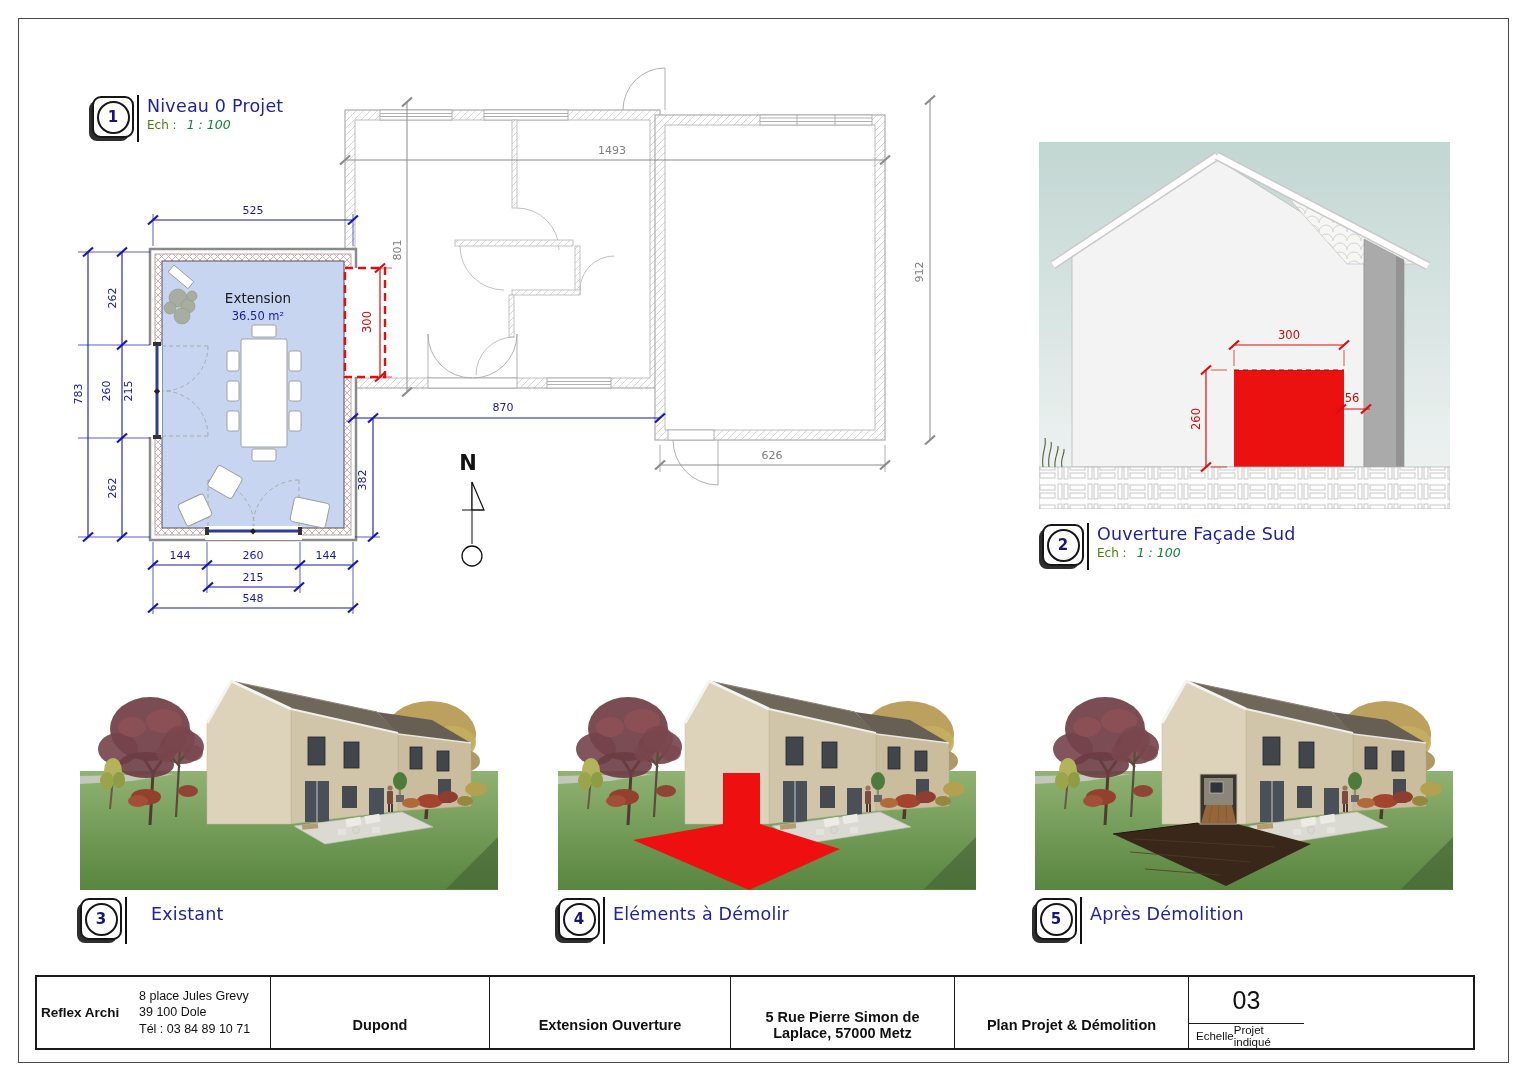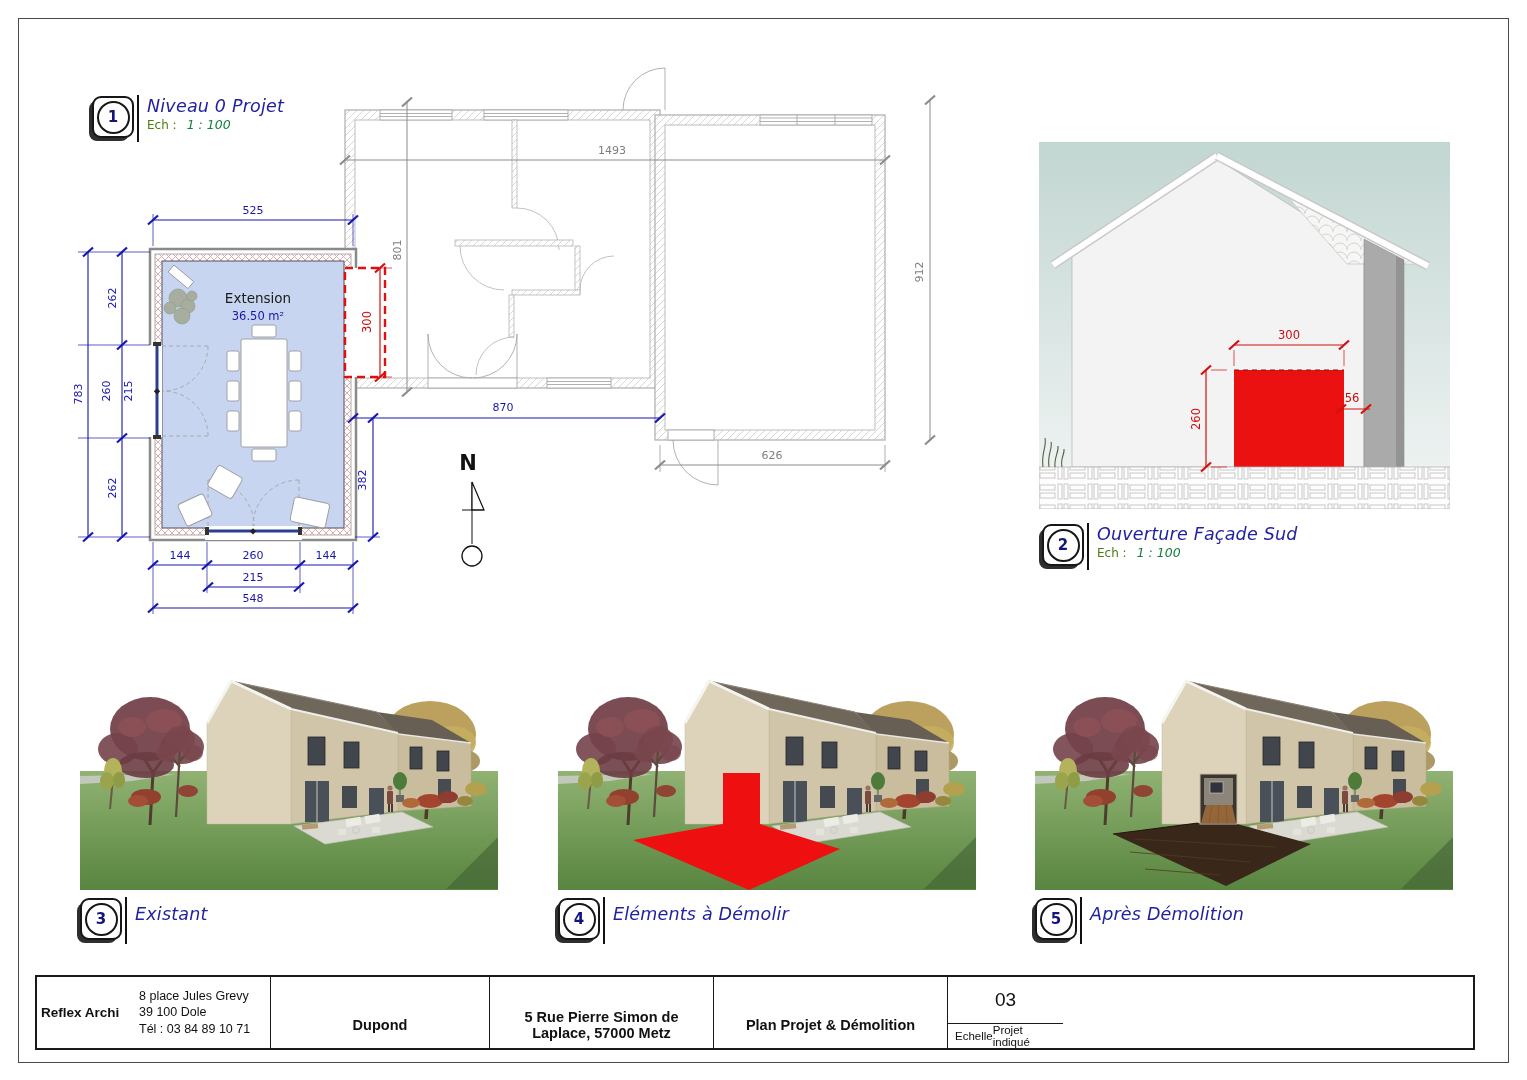--- a/index.html
+++ b/index.html
@@ -11,21 +11,21 @@
   svg{position:absolute;display:block;}
   
   .vpt{position:absolute;display:flex;align-items:flex-start;gap:13px;}
   .vpsym{width:38px;height:38px;border:2px solid #161616;border-radius:9px;background:#fff;
          box-shadow:-4px 4px 0 -1px #2e2e2e;display:flex;align-items:center;justify-content:center;
          position:relative;flex:0 0 auto;}
   .vpsym::after{content:"";position:absolute;right:-7px;top:-3px;height:47px;border-right:2.5px solid #111;}
   .vpcirc{width:29px;height:29px;border:2px solid #161616;border-radius:50%;display:flex;
           align-items:center;justify-content:center;font-weight:bold;font-size:15px;color:#14147e;}
   .vptext{padding-top:0px;}
-  .vptitle{font-size:17.5px;color:#2222a0;letter-spacing:0.2px;font-style:italic;}
+  .vptitle{font-size:17.5px;color:#2222a0;letter-spacing:0.2px;}
   .vpscale{font-size:12.5px;margin-top:1px;}
   .vpscale .lab{color:#4d7c0f;margin-right:10px;font-size:12px;}
   .vpscale .val{color:#15803d;font-style:italic;}
   
   .dimB{color:#1717ad;} .dimB line,.dimB path{stroke:#1717ad;stroke-width:1.1;fill:none;}
   .dimB text{fill:#1717ad;font-size:11px;stroke:none;}
   .dimG{color:#8c8c8c;} .dimG line,.dimG path{stroke:#8c8c8c;stroke-width:1;fill:none;}
   .dimG text{fill:#7d7d7d;font-size:11px;stroke:none;}
   .dimR{color:#d31010;} .dimR line,.dimR path{stroke:#d31010;stroke-width:1.2;fill:none;}
   .dimR text{fill:#c90f0f;font-size:11.5px;stroke:none;}
@@ -40,21 +40,21 @@
   .c2{width:219px;} .c3{width:241px;} .c4{width:224px;} .c5{width:234px;}
   .c6{width:171px;flex-direction:column;align-items:stretch !important;justify-content:flex-start !important;}
   .c7{width:115px;flex-direction:column;align-items:stretch !important;justify-content:flex-start !important;}
   .company{font-weight:bold;font-size:13.5px;padding-left:4px;width:92px;}
   .addr{font-size:12.5px;line-height:1.3;padding-left:6px;}
   .bigcell{font-weight:bold;font-size:14.5px;text-align:center;padding:0 14px;margin-top:24px;}
   .c6 .row{display:flex;justify-content:space-between;align-items:center;padding:0 8px;
            font-size:11.5px;height:19px;border-bottom:1.2px solid #1a1a1a;box-sizing:border-box;}
   .c6 .row3{flex:1;border-bottom:none;align-items:flex-start;padding-top:3px;}
   .c7 .num{height:54px;display:flex;align-items:center;justify-content:center;
-           font-size:19px;border-bottom:1.2px solid #1a1a1a;box-sizing:border-box;}
+           font-size:25px;border-bottom:1.2px solid #1a1a1a;box-sizing:border-box;}
   .c7 .sc{flex:1;display:flex;justify-content:flex-start;align-items:center;
           padding:0 7px;font-size:11.5px;}
 </style>
 </head>
 <body>
 
 <div class="sheet">
 <div class="page-border"></div>
 
 <svg width="0" height="0" aria-hidden="true">
@@ -468,21 +468,21 @@
     <div class="vpscale">
       <span class="lab">Ech :</span><span class="val">1 : 100</span>
     </div>
   </div>
 </div>
 
 <div class="vpt" style="left:80px;top:898px">
   <div class="vpsym">
     <div class="vpcirc">3</div>
   </div>
-  <div class="vptext" style="padding-top:6px;">
+  <div class="vptext" style="padding-top:6px;margin-left:16px;">
     <div class="vptitle">Existant</div>
   </div>
 </div>
 
 <div class="vpt" style="left:558px;top:898px">
   <div class="vpsym">
     <div class="vpcirc">4</div>
   </div>
   <div class="vptext" style="padding-top:6px;">
     <div class="vptitle">Eléments à Démolir</div>
@@ -503,20 +503,23 @@
     <div class="company">Reflex Archi</div>
     <div class="addr">
       <div>8 place Jules Grevy</div>
       <div>39 100 Dole</div>
       <div>Tél : 03 84 89 10 71</div>
     </div>
   </div>
   <div class="col c2">
     <div class="bigcell">Dupond</div>
   </div>
+  <div class="col c3">
+    <div class="bigcell">Extension Ouverture</div>
+  </div>
   <div class="col c4">
     <div class="bigcell">5 Rue Pierre Simon de Laplace, 57000 Metz</div>
   </div>
   <div class="col c5">
     <div class="bigcell">Plan Projet &amp; Démolition</div>
   </div>
   <div class="col c7">
     <div class="num">03</div>
     <div class="sc">
       <span>Echelle</span>

